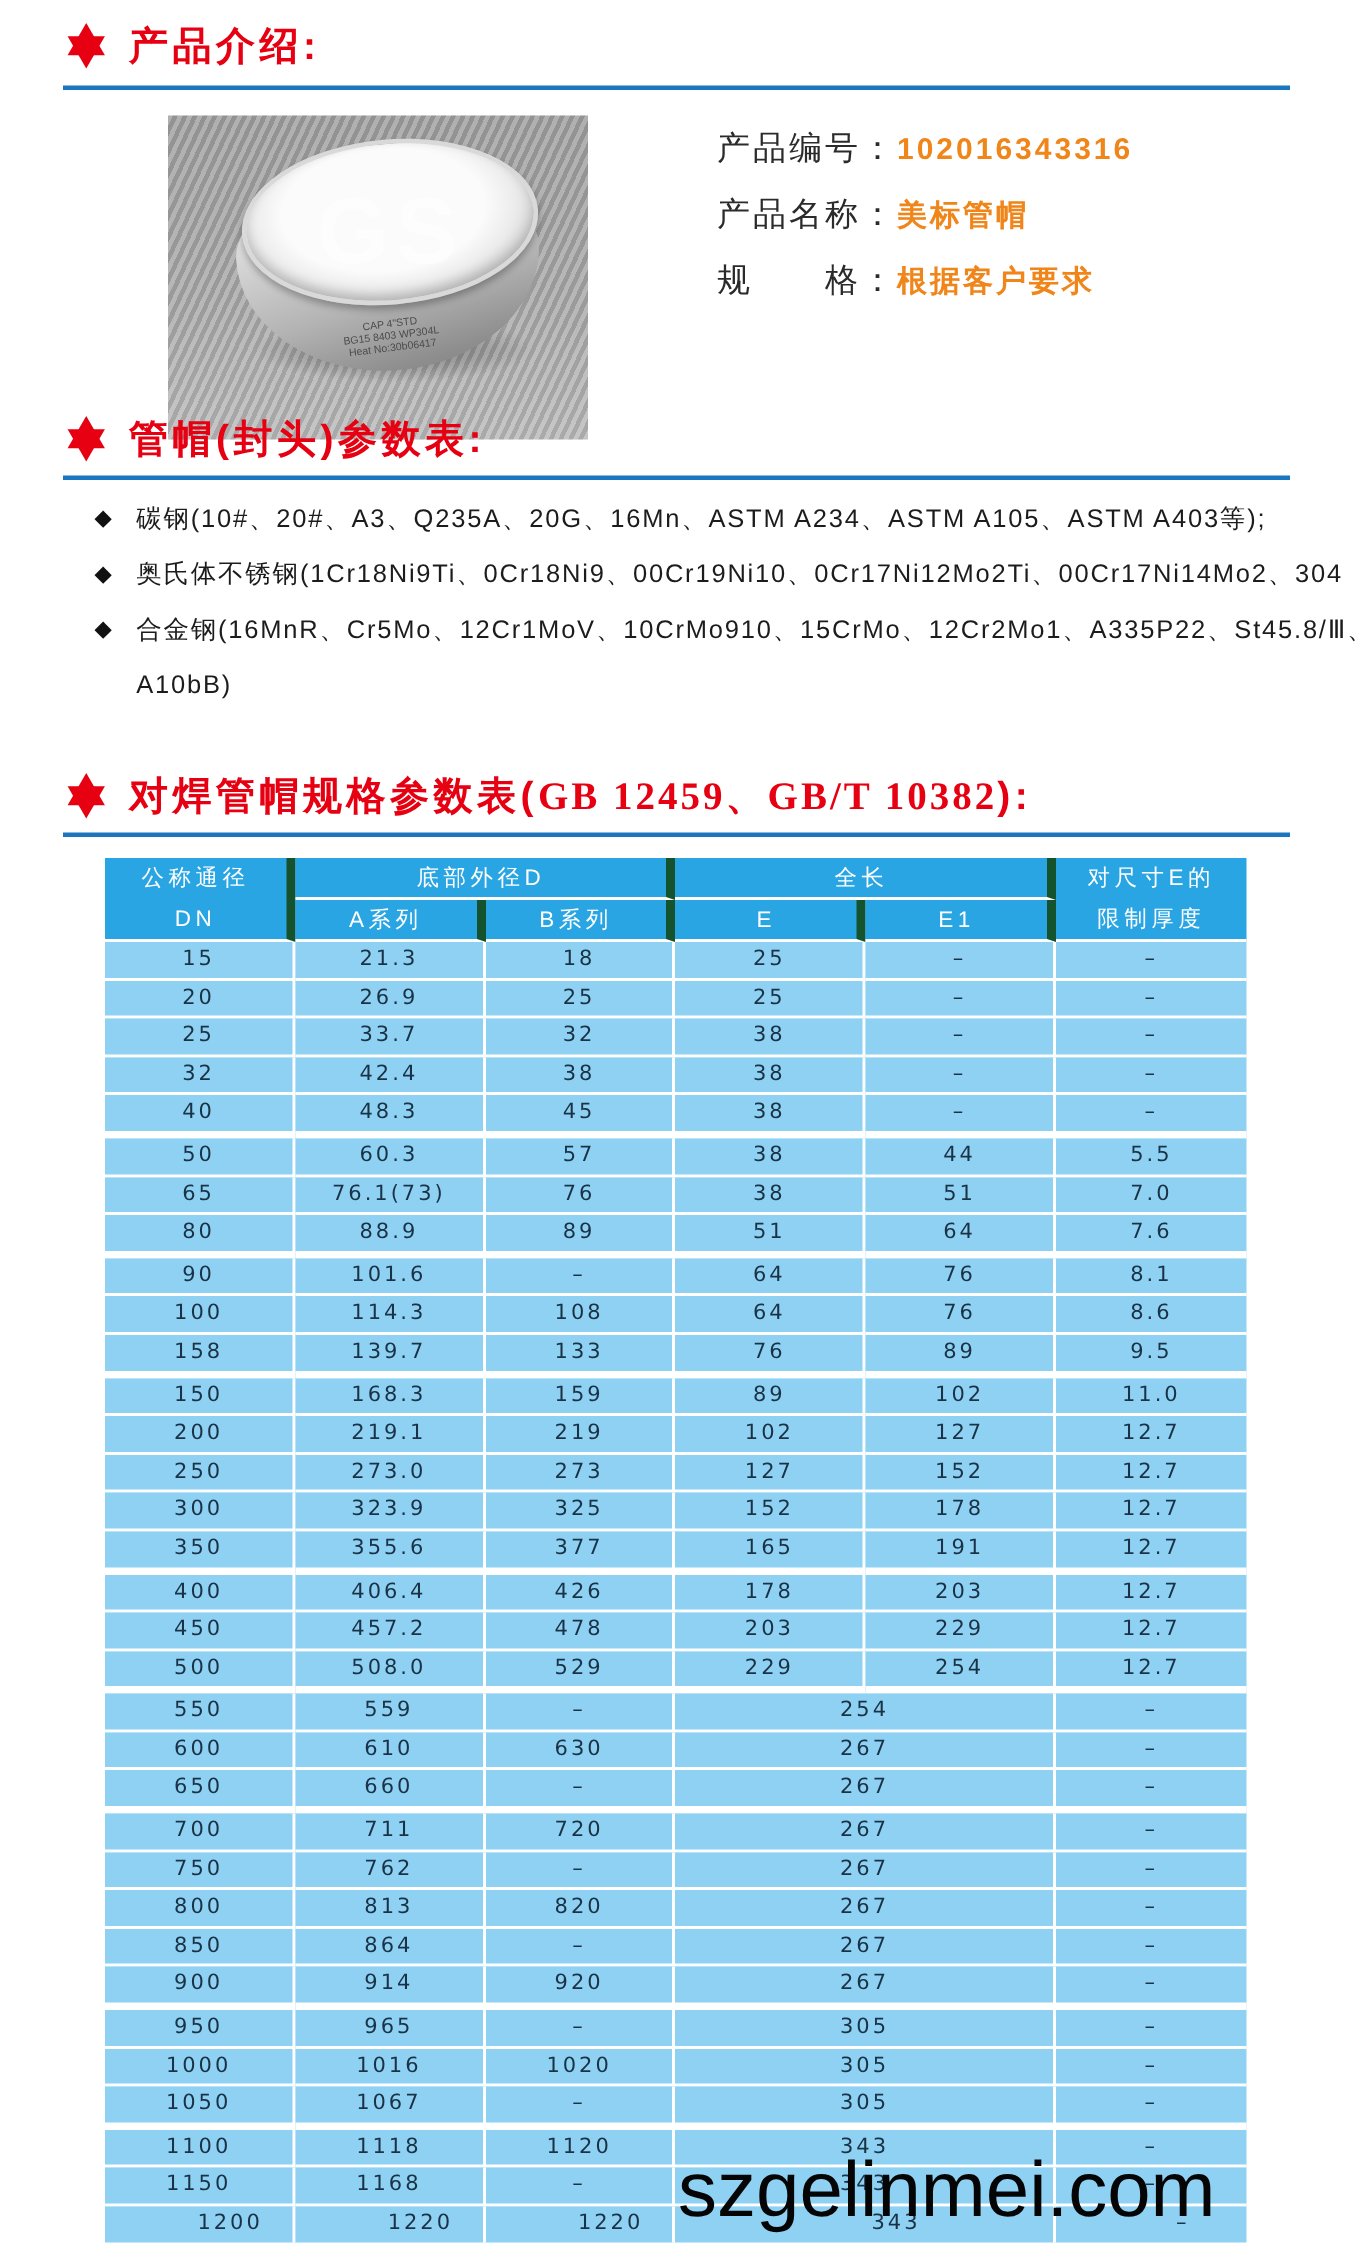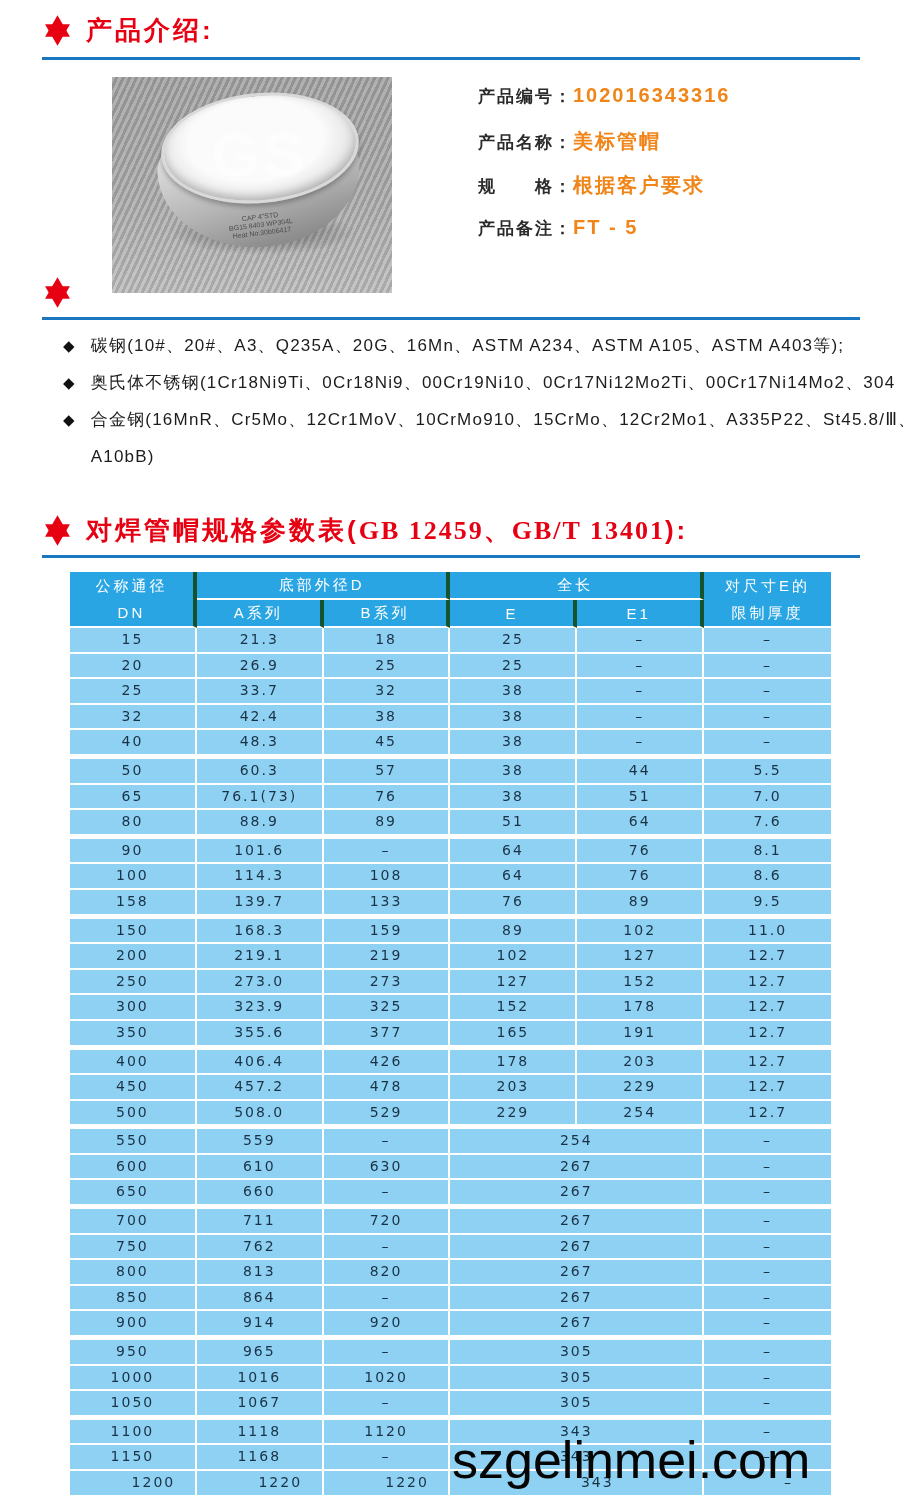--- a/index.html
+++ b/index.html
@@ -40,37 +40,37 @@
     transform:rotate(-5deg); }
   .cap-gs { position:absolute; left:0; top:26px; width:100%; text-align:center;
     font-size:62px; font-weight:bold; color:rgba(255,255,255,.55); letter-spacing:4px;
     font-family:"Liberation Sans",sans-serif; }
   .cap-stamp { position:absolute; left:28px; top:120px; width:150px; text-align:center;
     transform:rotate(-7deg); color:#4c4c4c; font-size:7px; line-height:8px; letter-spacing:0; }
 
   
   .product-info { position:absolute; left:478px; top:84px; }
   .field { display:flex; align-items:baseline; height:44px; }
-  .field .label { color:#2b2b2b; font-weight:bold; font-size:17px; letter-spacing:2px; white-space:pre; }
+  .field .label { color:#2b2b2b; font-weight:normal; font-size:22px; letter-spacing:2px; white-space:pre; }
   .field .value { color:#f08519; font-size:20px; letter-spacing:2px; font-weight:bold; }
 
   
   .bullets { position:absolute; left:63px; top:327px; width:830px; }
   .bullet { display:flex; gap:15px; color:#1c1c1c; font-size:17px; line-height:37px; letter-spacing:1.2px; }
   .bullet .diamond { flex:0 0 auto; font-size:15px; color:#111; }
   .bullet .blines div { white-space:nowrap; }
 
   
   .spec-table-wrap { position:absolute; left:70px; top:572px; width:761px; }
   table.spec { table-layout:fixed; border-collapse:separate; border-spacing:0; width:761px; }
   table.spec col { width:16.666%; }
   table.spec th {
     background:#29a5e3; color:#fff; font-weight:normal; font-size:15px;
     letter-spacing:3px; text-align:center; padding:0; height:26px;
-    border-bottom:2px solid #fff; border-right:4px solid #14532d;
+    border-bottom:2px solid #fff; border-right:6px solid #14532d;
   }
   table.spec th.no-right { border-right:none; }
   table.spec th.two-line { height:54px; }
   table.spec th.two-line div { line-height:27px; }
   table.spec td {
     background:#8fd1f3; color:#1a3246; text-align:center; padding:0;
     height:23.6px; line-height:23.6px; font-size:14px; letter-spacing:2px;
     font-family:"DejaVu Sans","Liberation Sans",sans-serif;
     border-bottom:2px solid #fff; border-right:2px solid #fff;
   }
@@ -119,31 +119,28 @@
         <span class="value">102016343316</span>
       </div>
       <div class="field">
         <span class="label">产品名称：</span>
         <span class="value">美标管帽</span>
       </div>
       <div class="field">
         <span class="label">规　　格：</span>
         <span class="value">根据客户要求</span>
       </div>
-      <div class="field">
-        <span class="label">产品备注：</span>
-        <span class="value">FT - 5</span>
-      </div>
     </div>
 
   <div class="sec-head" style="top:276px;">
     <svg class="star" viewBox="0 0 24 26">
       <polygon points="12,1 21.8,18 2.2,18" fill="#e60012"></polygon>
       <polygon points="12,25 2.2,8 21.8,8" fill="#e60012"></polygon>
     </svg>
+    <span class="sec-title">管帽(封头)参数表:</span>
   </div>
   <div class="rule" style="top:317px;"></div>
 
   <div class="bullets">
       <div class="bullet">
         <span class="diamond">◆</span>
         <div class="blines">
           <div>碳钢(10#、20#、A3、Q235A、20G、16Mn、ASTM A234、ASTM A105、ASTM A403等);</div>
         </div>
       </div>
@@ -160,21 +157,21 @@
           <div>A10bB)</div>
         </div>
       </div>
     </div>
 
   <div class="sec-head" style="top:514px;">
     <svg class="star" viewBox="0 0 24 26">
       <polygon points="12,1 21.8,18 2.2,18" fill="#e60012"></polygon>
       <polygon points="12,25 2.2,8 21.8,8" fill="#e60012"></polygon>
     </svg>
-    <span class="sec-title"><span>对焊管帽规格参数表(</span><span class="latin-serif">GB 12459、GB/T 13401</span><span>):</span></span>
+    <span class="sec-title"><span>对焊管帽规格参数表(</span><span class="latin-serif">GB 12459、GB/T 10382</span><span>):</span></span>
   </div>
   <div class="rule" style="top:555px;"></div>
 
   <div class="spec-table-wrap">
     <table class="spec">
       <colgroup>
           <col>
           <col>
           <col>
           <col>

